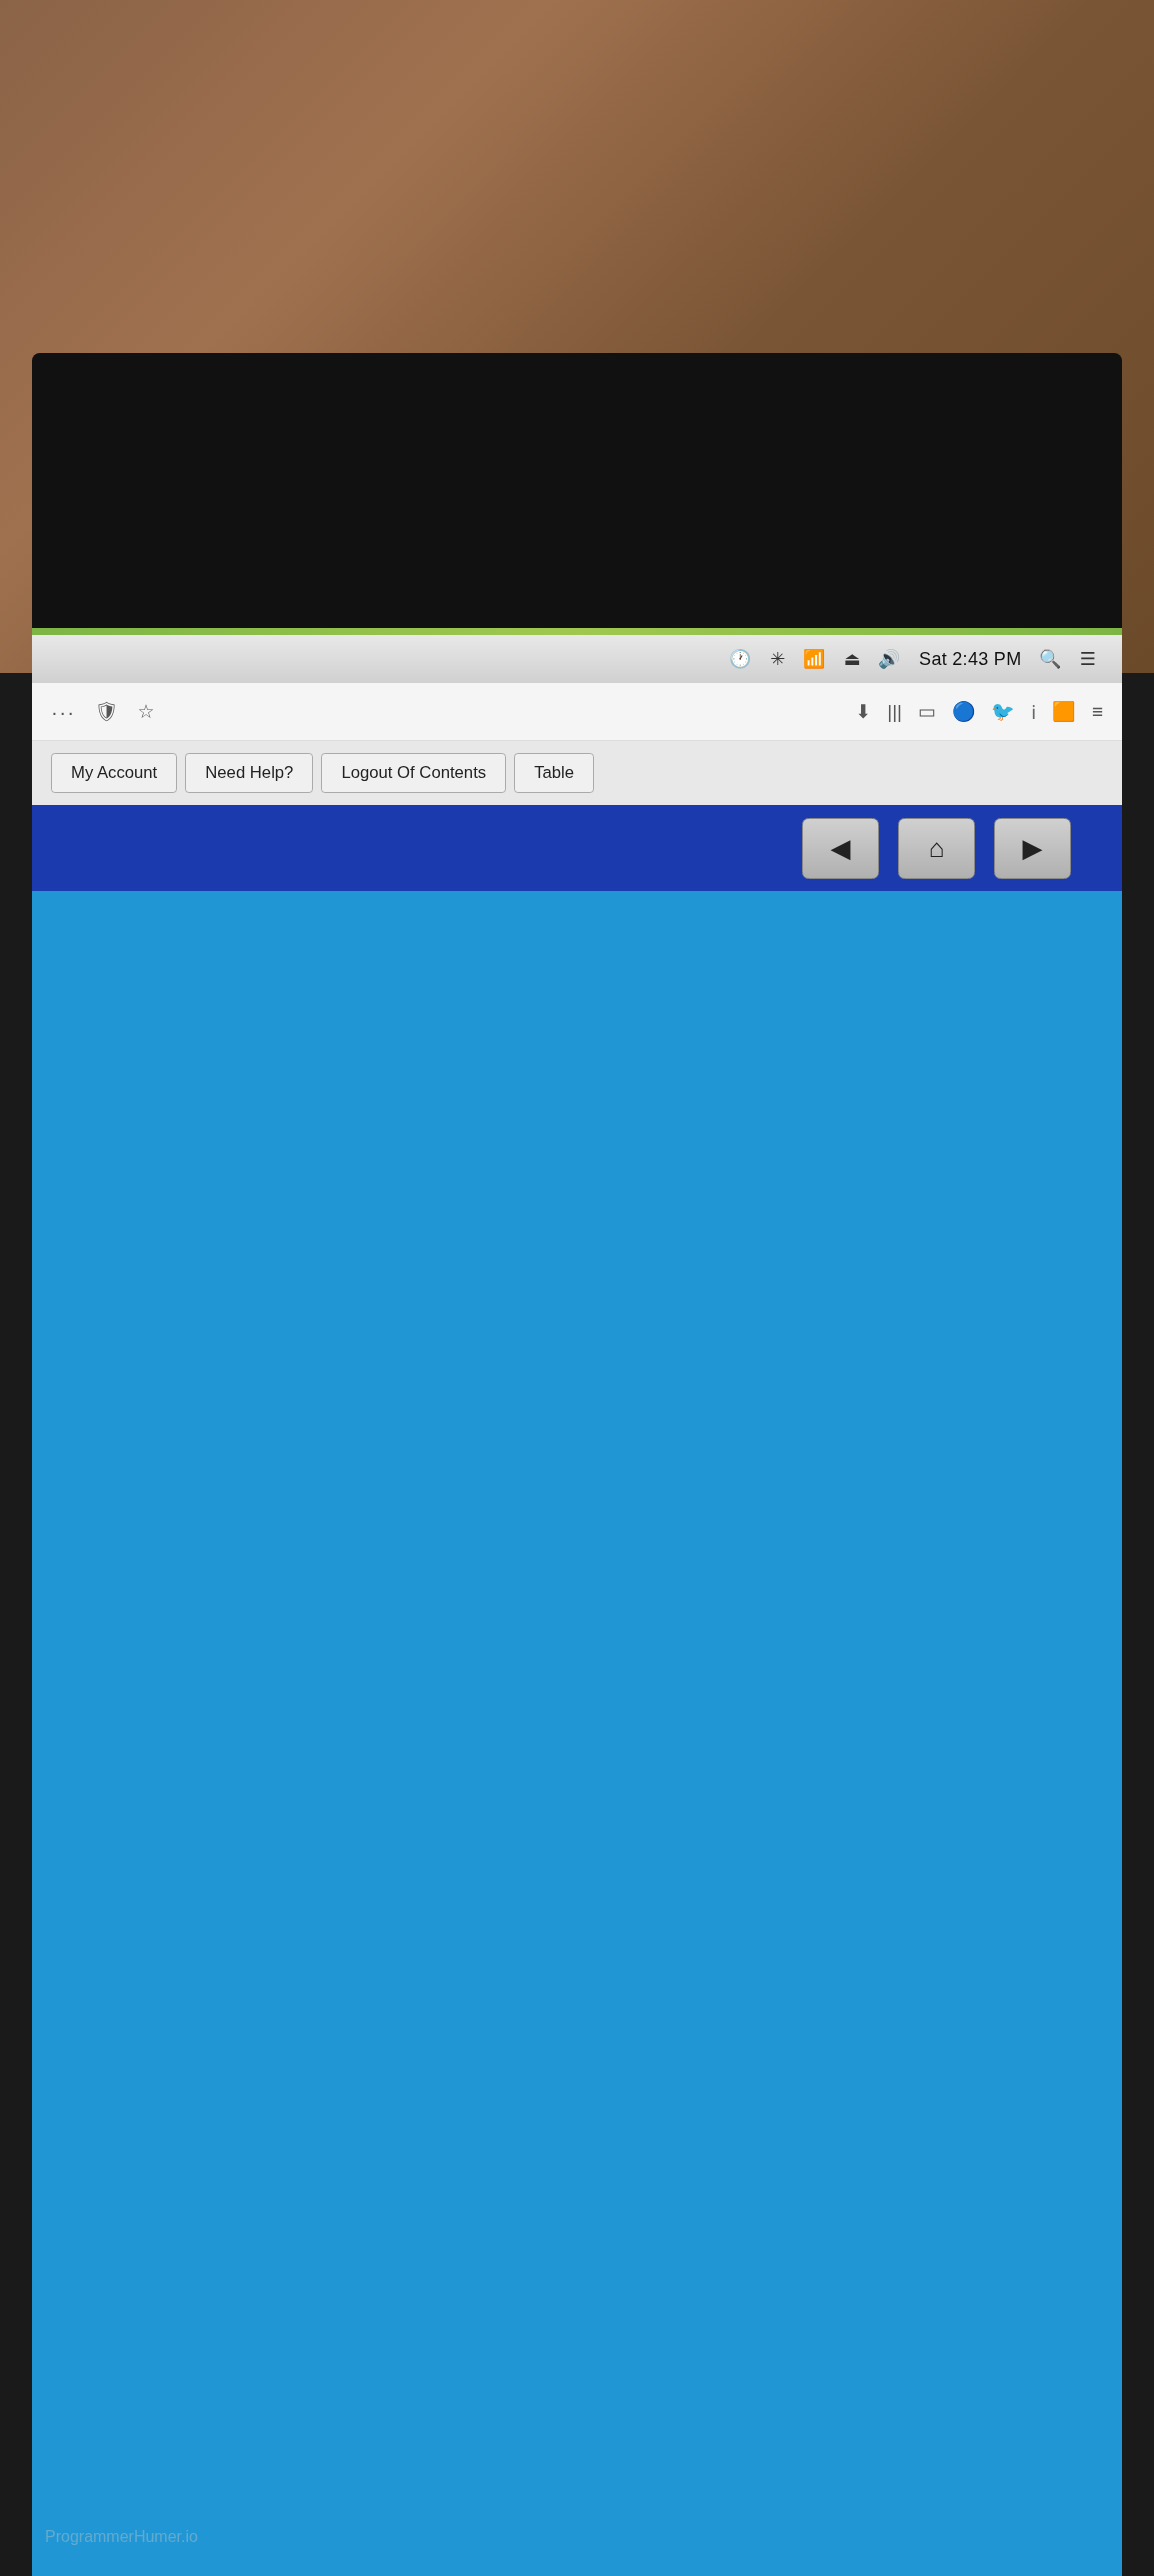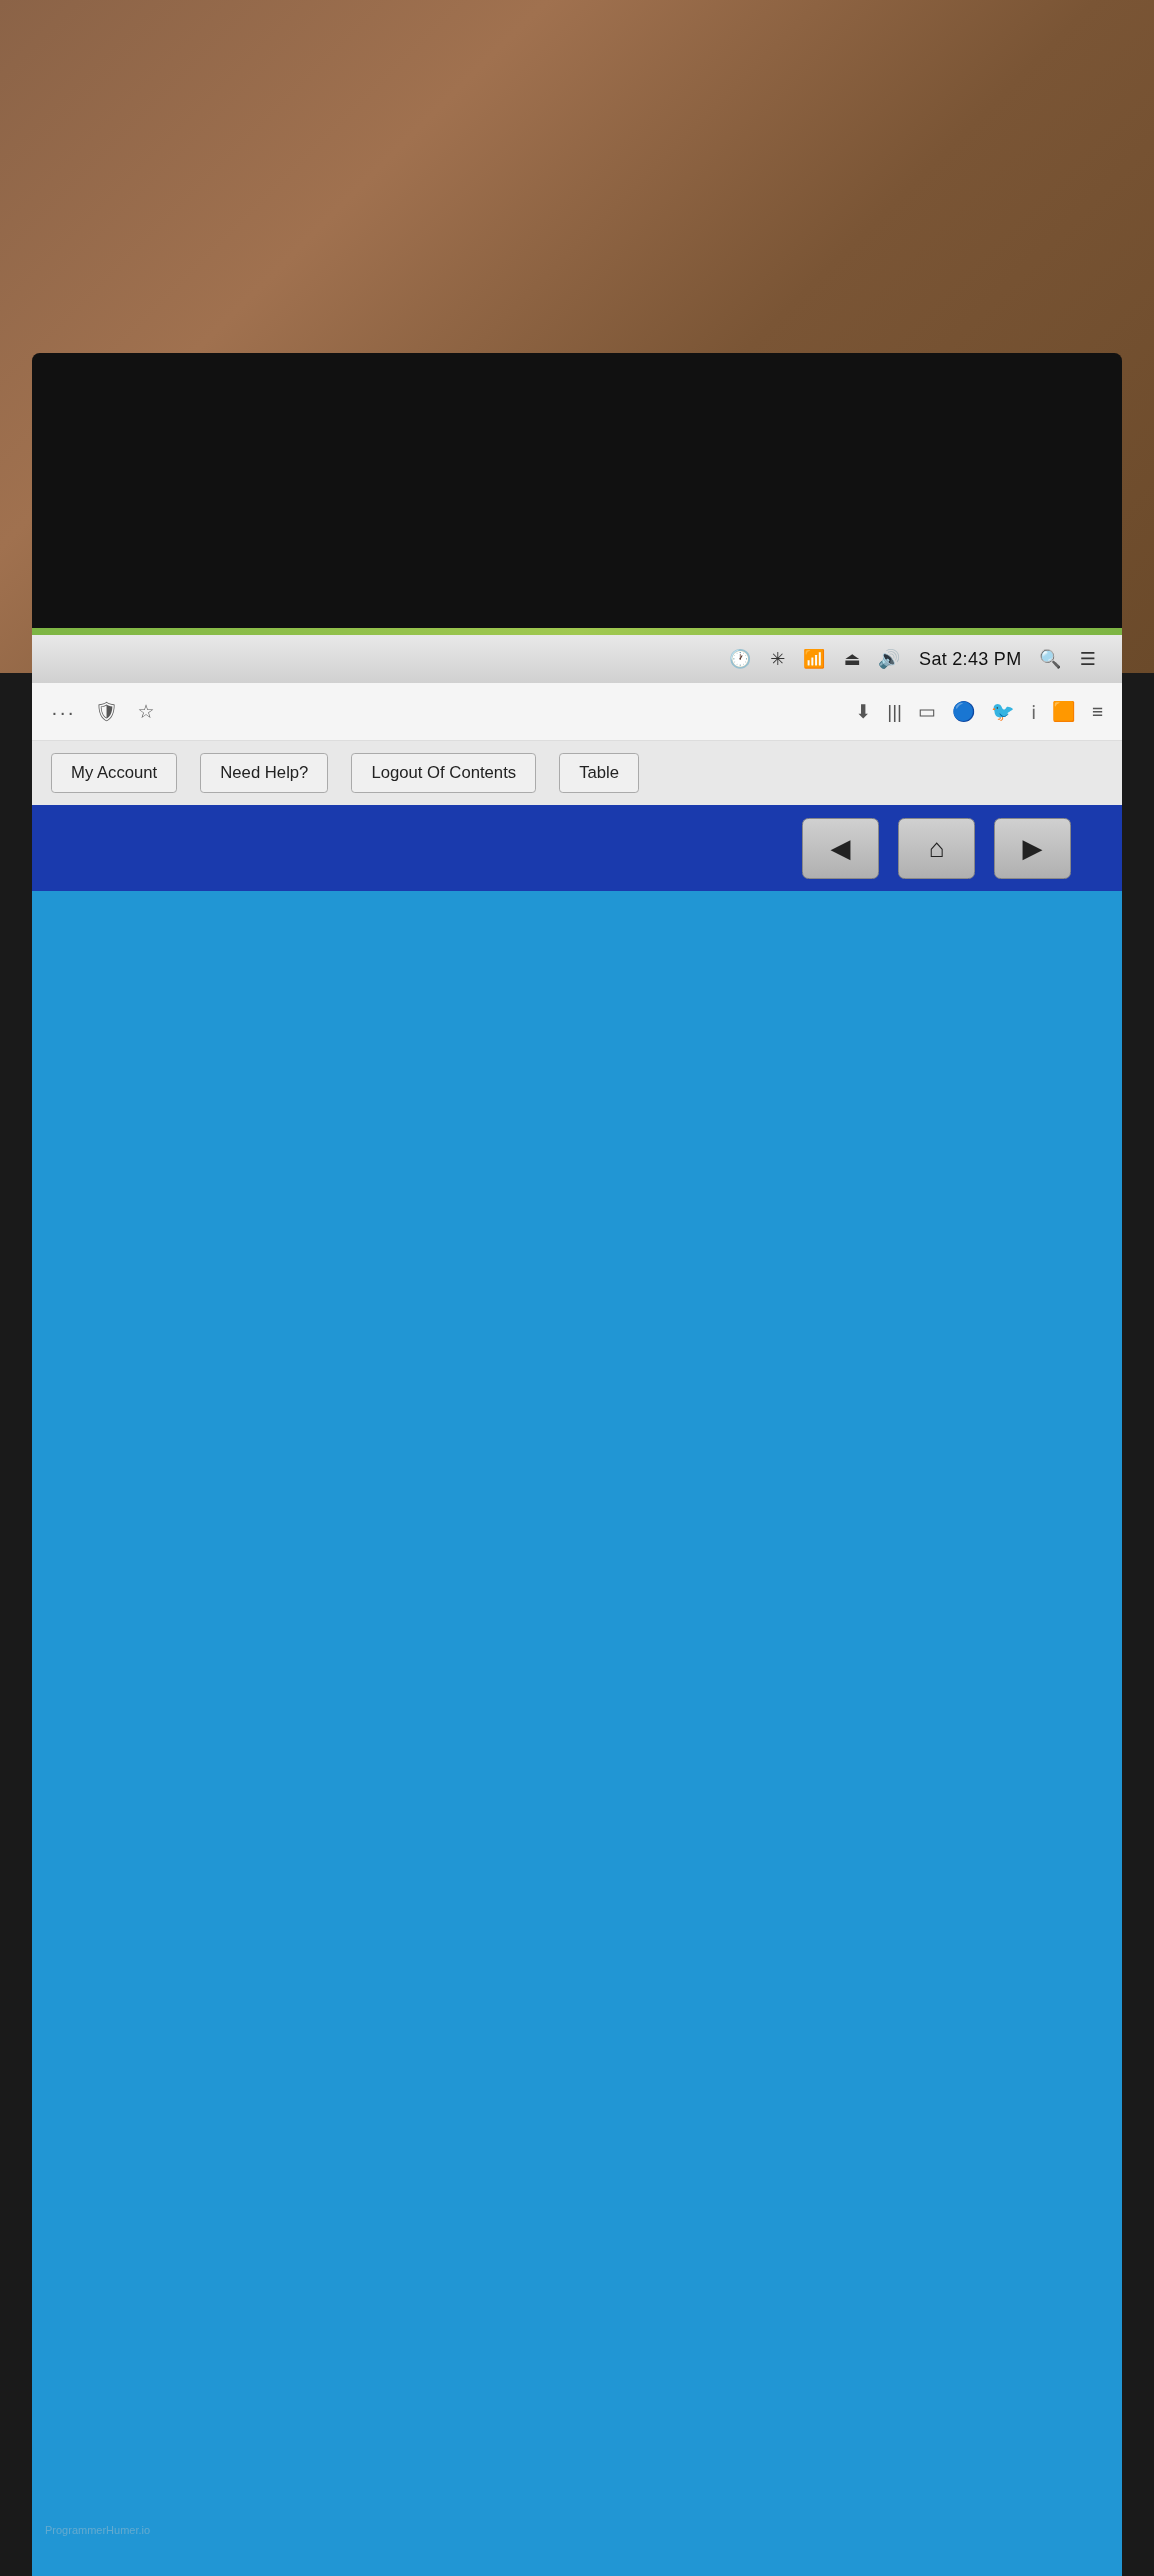--- a/index.html
+++ b/index.html
@@ -101,21 +101,21 @@
       align-items: center;
       gap: 16px;
     }
 
     
     .nav-buttons-bar {
       height: 64px;
       display: flex;
       align-items: center;
       padding: 0 19px;
-      gap: 23px;
+      gap: 8px;
       background: #e8e8e8;
     }
 
     .nav-btn {
       padding: 9px 19px;
       background: #f0f0f0;
       border: 1.3px solid #aaa;
       border-radius: 3.8px;
       font-size: 16.7px;
       color: #222;
@@ -158,24 +158,24 @@
       top: 891px;
       left: 32px;
       right: 32px;
       bottom: 0;
       background: #2196d4;
     }
 
     
     .watermark {
       position: absolute;
-      bottom: 40px;
+      bottom: 30px;
       left: 45px;
       color: rgba(200,200,200,0.4);
-      font-size: 11px;
+      font-size: 16px;
     }
 
     
     .green-strip {
       position: absolute;
       top: 628px;
       left: 32px;
       right: 32px;
       height: 7.7px;
       background: linear-gradient(to right, #7db544, #a0c850, #7db544);

